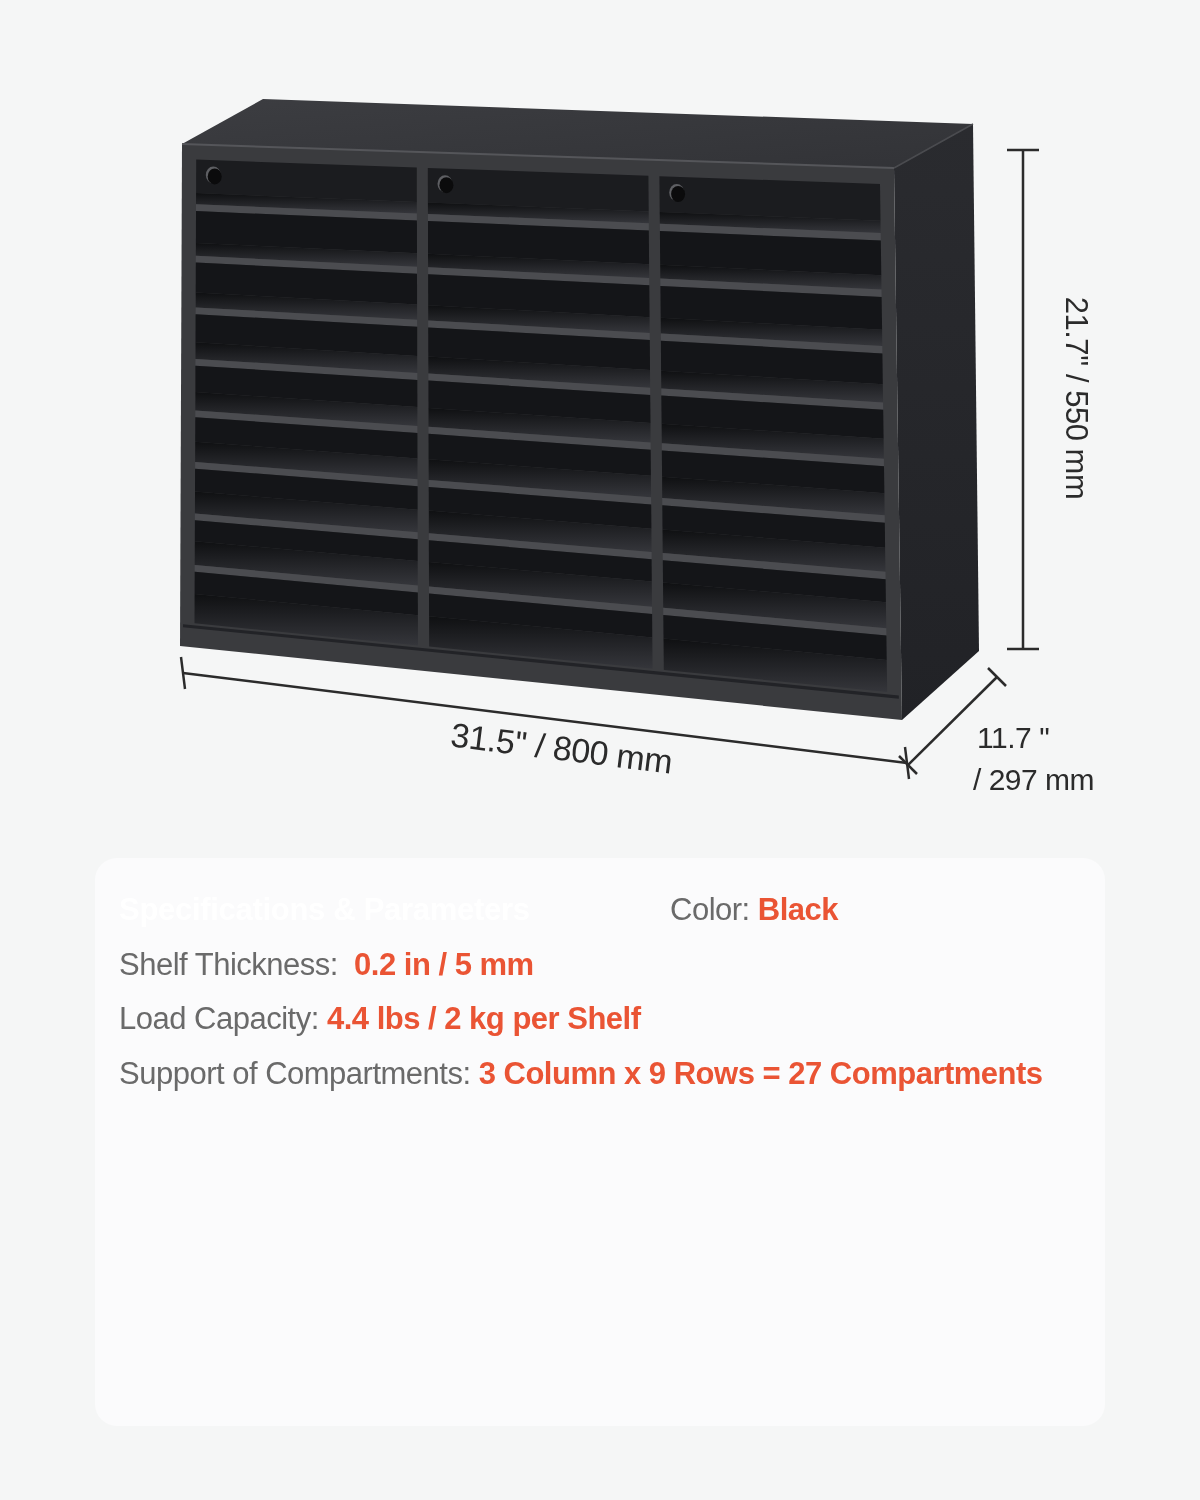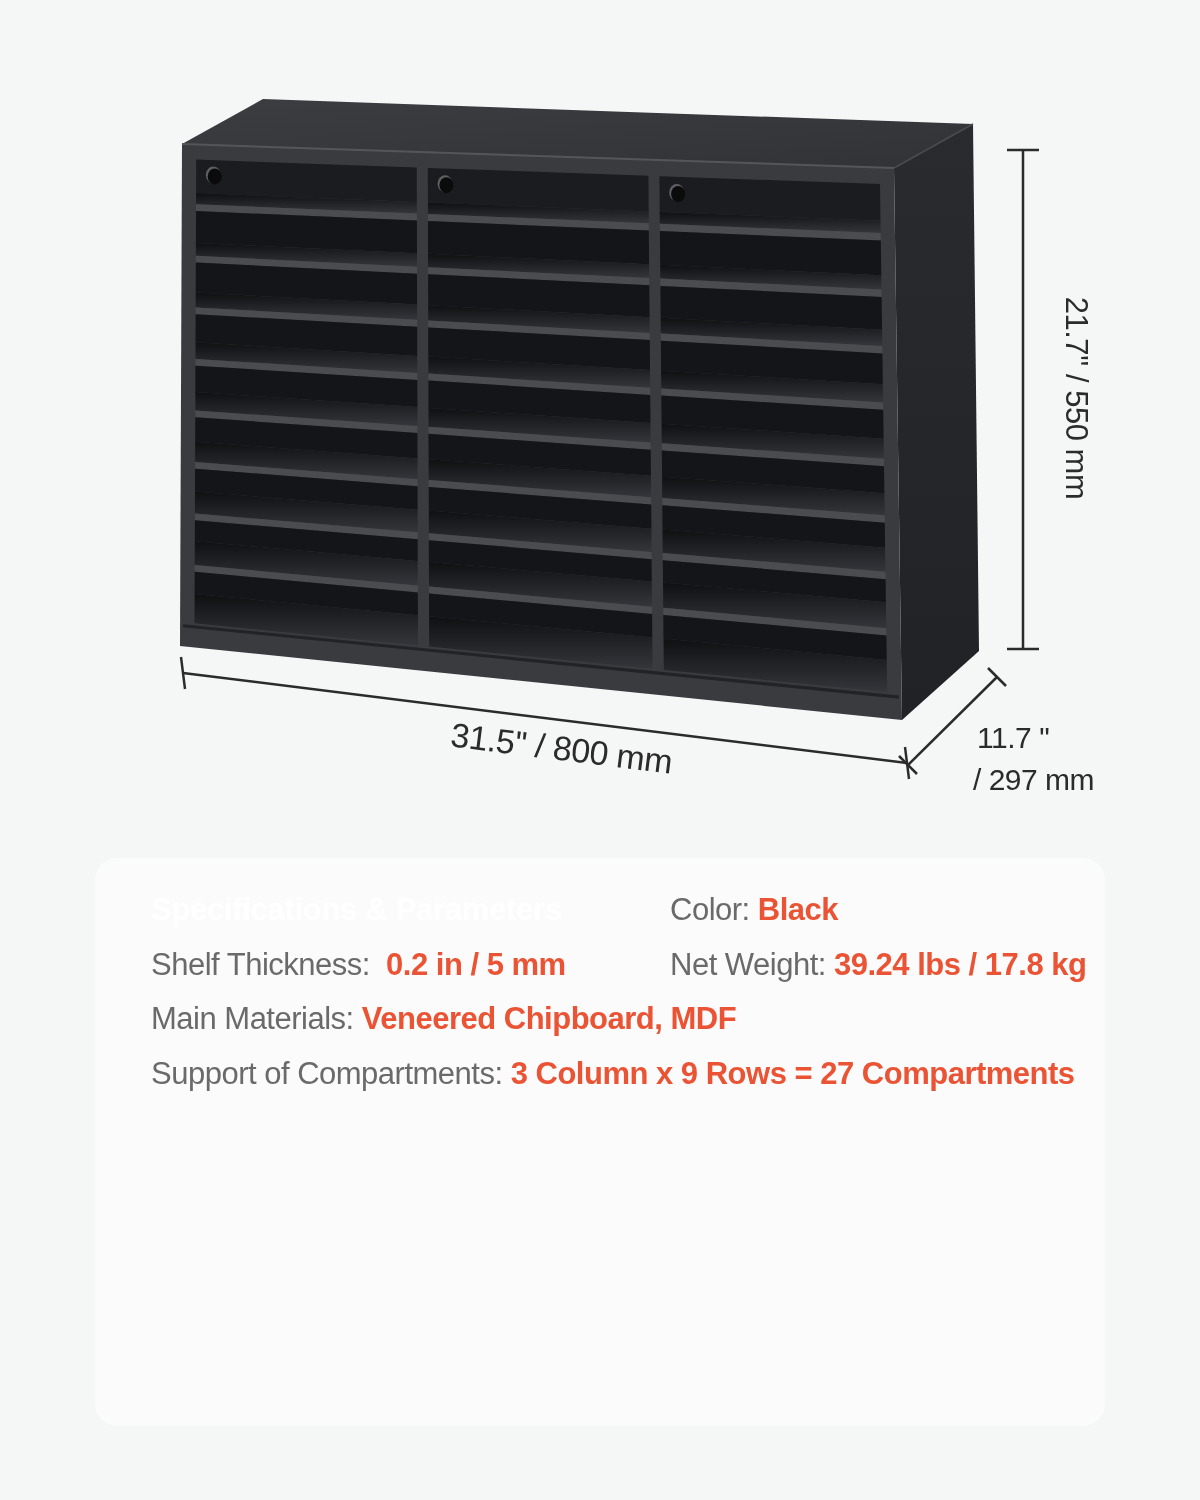--- a/index.html
+++ b/index.html
@@ -9,21 +9,21 @@
     font-family:"Liberation Sans", sans-serif;
   }
   .product-area{position:absolute;left:0;top:0;width:1200px;height:845px;}
   .product-area svg{display:block;}
   .dim-text{fill:#2B2B2B;font-family:"Liberation Sans",sans-serif;letter-spacing:-0.5px;}
 
   .spec-panel{
     position:absolute;left:95px;top:858px;width:1010px;height:568px;
     background:#FBFBFC;border-radius:22px;
   }
-  .spec-col-left{position:absolute;left:56px;top:25px;}
+  .spec-col-left{position:absolute;left:24px;top:25px;}
   .spec-col-right{position:absolute;left:575px;top:25px;}
   .spec-row{
     height:54.5px;line-height:54.5px;white-space:pre;
     font-size:31px;letter-spacing:-0.5px;color:#6A6A6A;
   }
   .spec-row .val{color:#EA5434;font-weight:bold;}
   .ghost-row{
     height:54.5px;line-height:54.5px;white-space:pre;
     font-size:31px;font-weight:bold;color:#FFFFFF;letter-spacing:-0.3px;
   }
@@ -164,22 +164,21 @@
       </g>
       <text class="dim-text" x="977" y="748" font-size="30">11.7 ''</text>
       <text class="dim-text" x="973" y="790" font-size="30">/ 297 mm</text>
     </svg>
   </div>
 
   <div class="spec-panel">
     <div class="spec-col-left">
       <div class="ghost-row">Specifications &amp; Parameters</div>
       <div class="spec-row"><span>Shelf Thickness:  </span><span class="val">0.2 in / 5 mm</span></div>
-      <div class="spec-row"><span>Main Materials: </span><span class="val">Veneered Chipboard, MDF</span></div>
+      <div class="spec-row"><span>Load Capacity: </span><span class="val">4.4 lbs / 2 kg per Shelf</span></div>
       <div class="spec-row"><span>Support of Compartments: </span><span class="val">3 Column x 9 Rows = 27 Compartments</span></div>
     </div>
     <div class="spec-col-right">
       <div class="spec-row"><span>Color: </span><span class="val">Black</span></div>
-      <div class="spec-row"><span>Net Weight: </span><span class="val">39.24 lbs / 17.8 kg</span></div>
     </div>
   </div>
 
 </div>
 
 </body></html>

